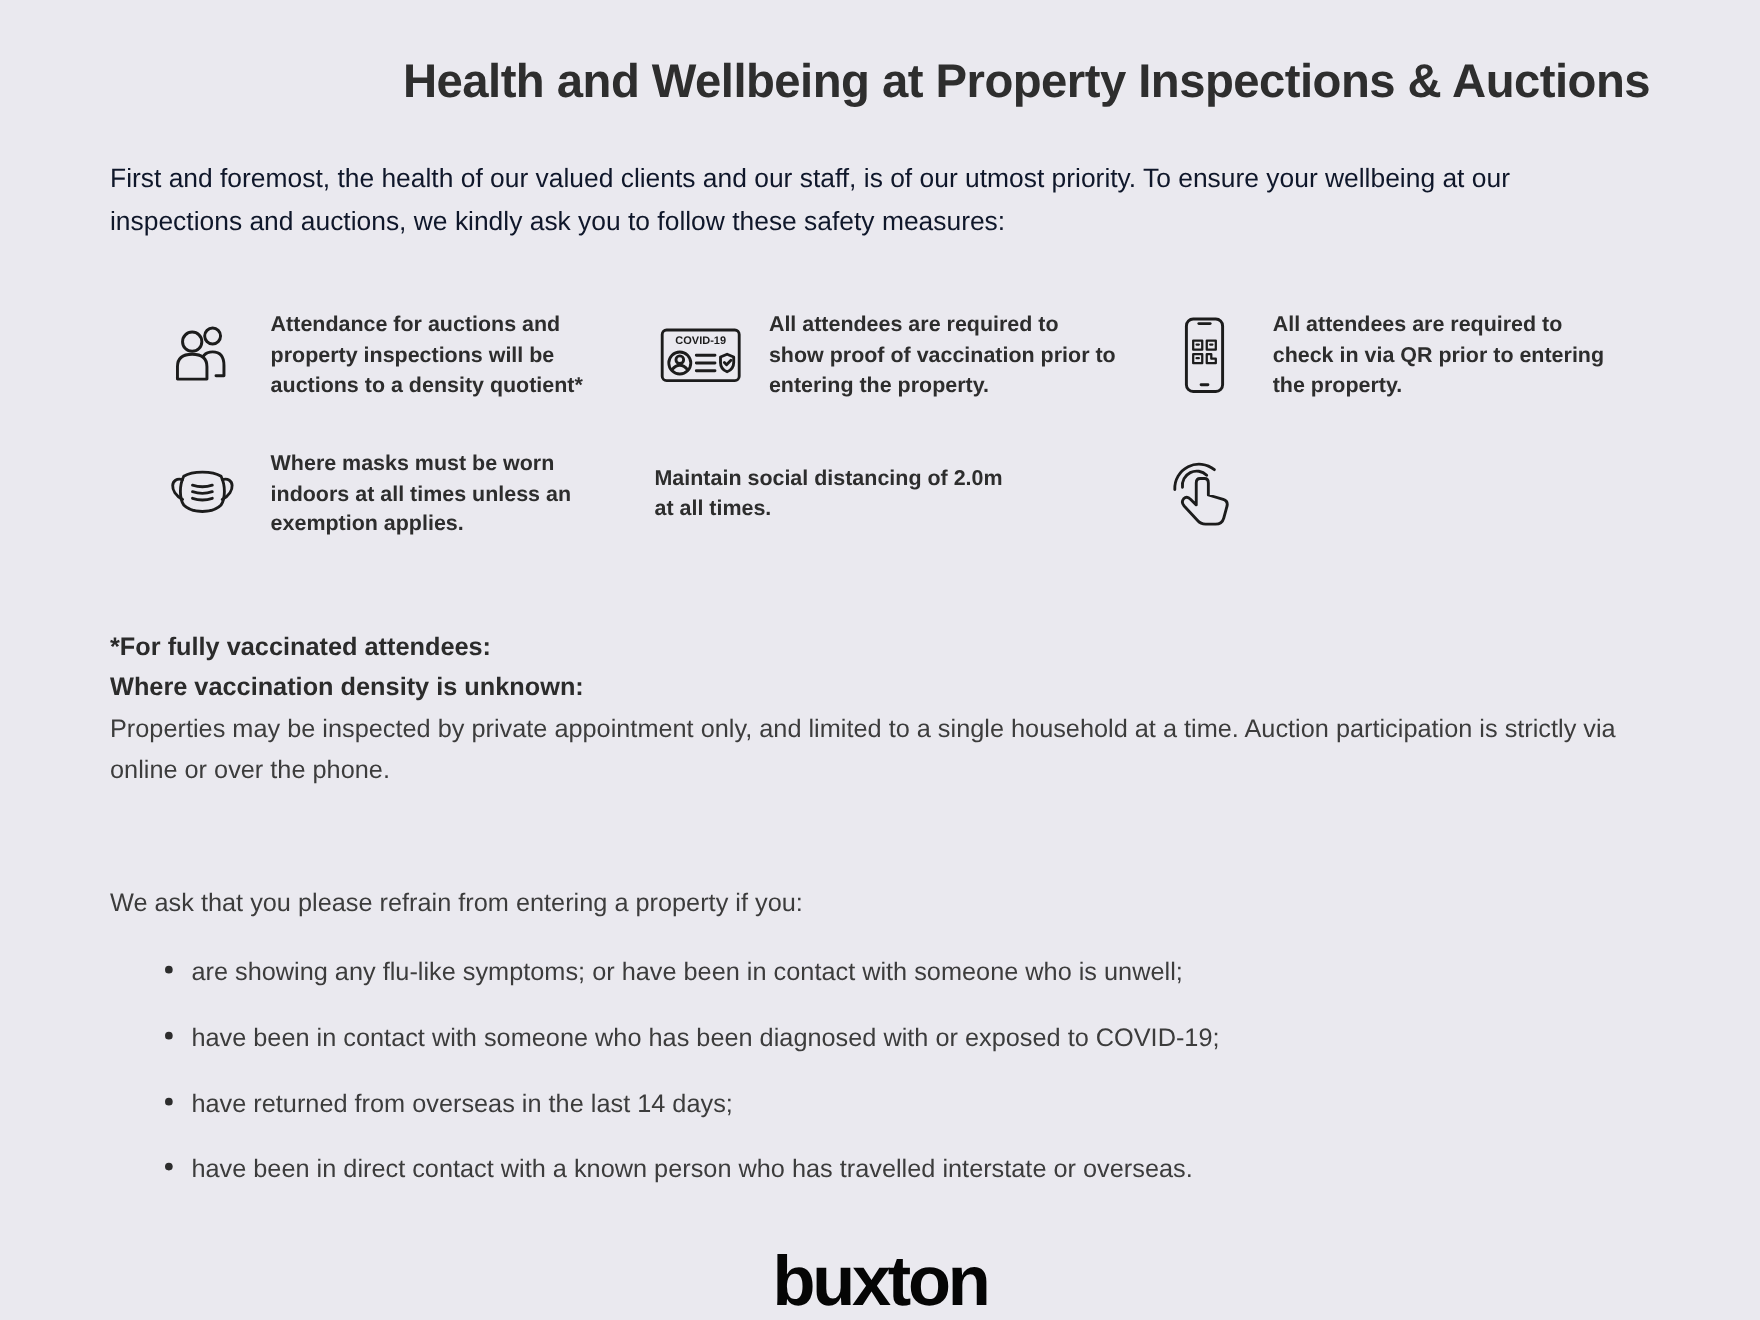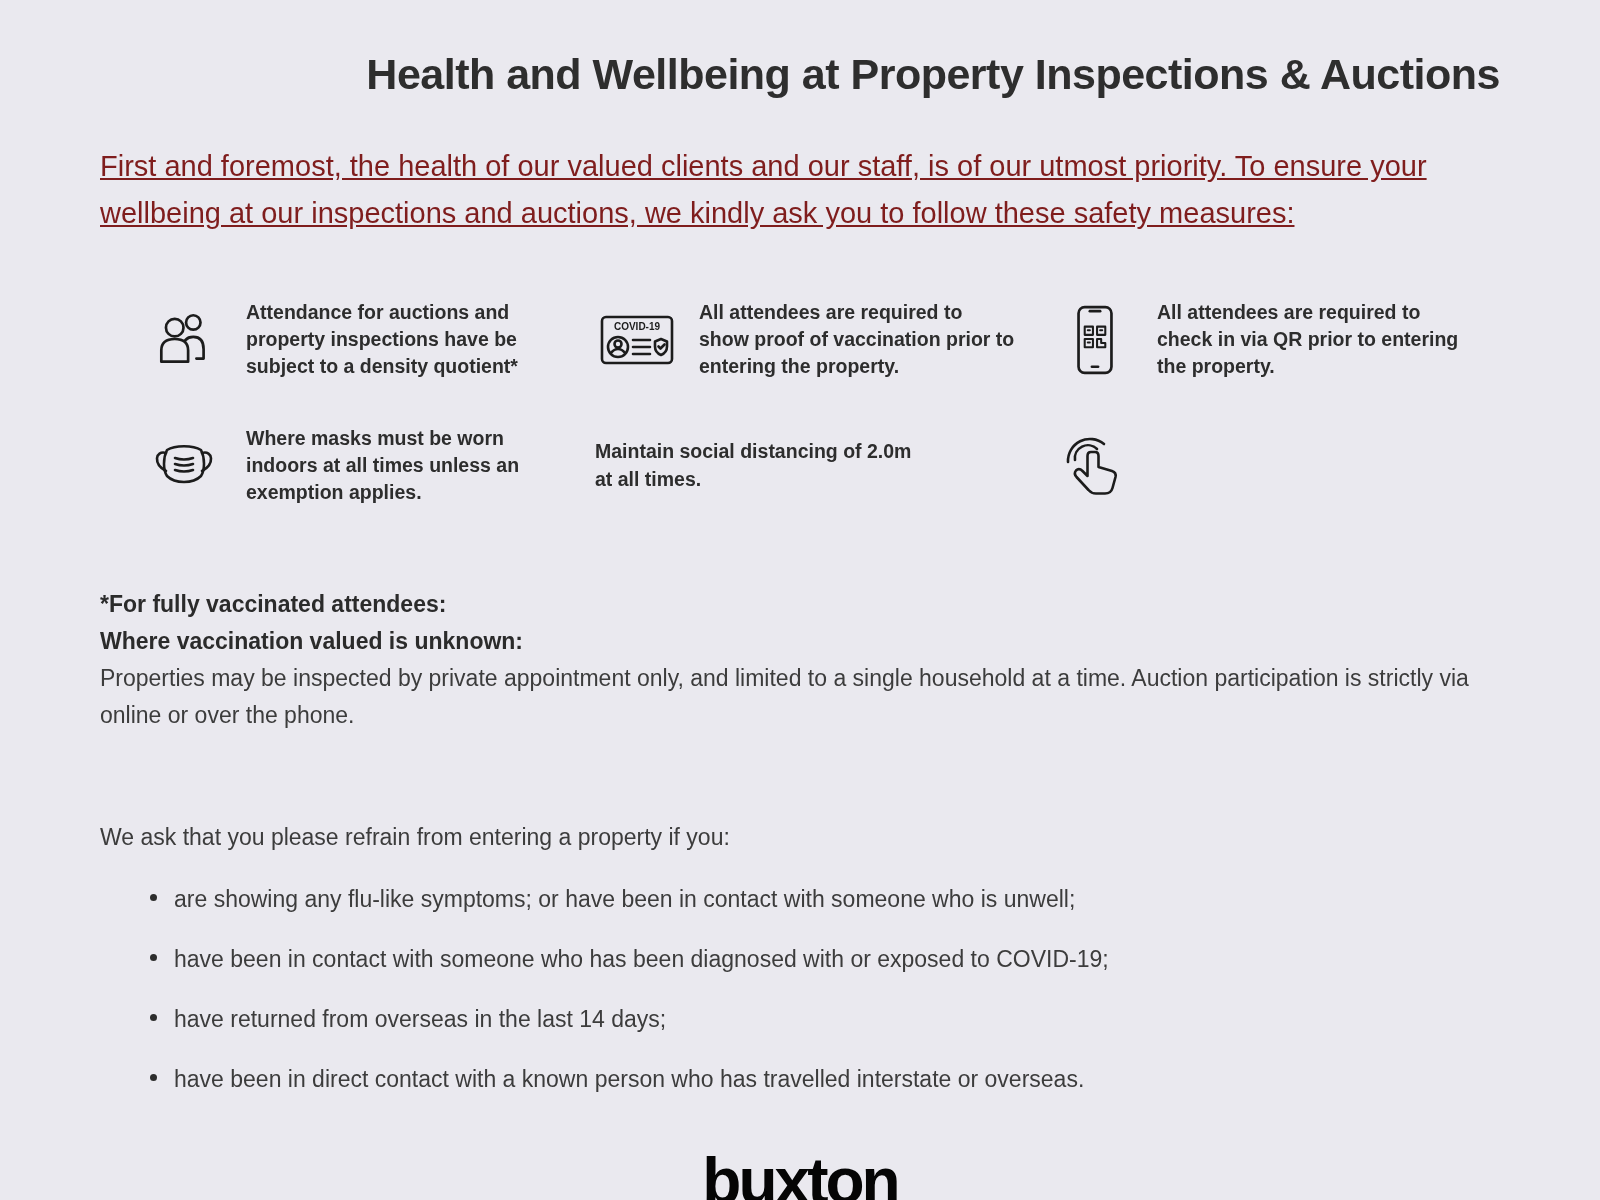--- a/index.html
+++ b/index.html
@@ -13,23 +13,22 @@
   }
   .page{width:1600px;height:1200px;box-sizing:border-box;padding:0 100px;}
   .title{
     margin:0;padding-top:50px;
     text-align:right;
     font-size:43px;font-weight:600;color:#2e2e2e;
     letter-spacing:-0.5px;
   }
   .intro{
     margin:44px 0 0 0;
-    font-size:29px;line-height:1.63;color:#7f1d1d;
+    font-size:24px;line-height:1.63;color:#0f172a;
     max-width:1340px;
-    text-decoration:underline;
   }
   
   .measures{
     display:grid;
     grid-template-columns:445px 450px 440px;
     column-gap:8px;
     row-gap:34px;
     margin:56px 0 0 42px;
   }
   .measure{
@@ -80,21 +79,21 @@
 
     <div class="measure">
       <span class="icon-box">
         <svg class="ic" width="66" height="66" viewBox="0 0 64 64">
           <circle cx="41" cy="15" r="7"></circle>
           <path d="M31 50 V41 Q31 29 41 29 Q51 29 51 41 V50 H44"></path>
           <circle cx="23" cy="20" r="8.5" fill="#eae9ef"></circle>
           <path d="M10 53 V42 Q10 31 23 31 Q36 31 36 42 V53 Z" fill="#eae9ef"></path>
         </svg>
       </span>
-      <span class="m-text">Attendance for auctions and property inspections have be subject to a density quotient*</span>
+      <span class="m-text">Attendance for auctions and property inspections will be auctions to a density quotient*</span>
     </div>
 
     <div class="measure">
       <span class="icon-box">
         <svg class="ic" width="78" height="62" viewBox="0 0 78 62">
           <rect x="4" y="8" width="70" height="46" rx="4"></rect>
           <text x="39" y="21" font-size="10" font-weight="bold" text-anchor="middle">COVID-19</text>
           <circle cx="20" cy="38" r="10"></circle>
           <circle cx="20" cy="35" r="3.5"></circle>
           <path d="M13 44 Q16 40 20 40 Q24 40 27 44"></path>
@@ -149,21 +148,21 @@
           <path d="M15 32 A13 13 0 0 1 37 21"></path>
           <path d="M31 24 q-3.5 0 -3.5 4 v20 l-5 -5 q-3.5 -3.5 -6.5 -0.5 q-2.5 3 0.5 6.5 l12 13 q3 3.5 7.5 3.5 h9 q6 0 7.5 -5.5 l3 -11 q1 -4.5 -3.5 -6 l-13.5 -4 v-11 q0 -4 -3.5 -4 z"></path>
         </svg>
       </span>
     </div>
 
   </div>
 
   <div class="policy">
     <p class="bold">*For fully vaccinated attendees:</p>
-    <p class="bold">Where vaccination valued is unknown:</p>
+    <p class="bold">Where vaccination density is unknown:</p>
     <p>Properties may be inspected by private appointment only, and limited to a single household at a time. Auction participation is strictly via online or over the phone.</p>
   </div>
 
   <div class="refrain">
     <p class="lead">We ask that you please refrain from entering a property if you:</p>
     <ul>
       <li>are showing any flu-like symptoms; or have been in contact with someone who is unwell;</li>
       <li>have been in contact with someone who has been diagnosed with or exposed to COVID-19;</li>
       <li>have returned from overseas in the last 14 days;</li>
       <li>have been in direct contact with a known person who has travelled interstate or overseas.</li>

